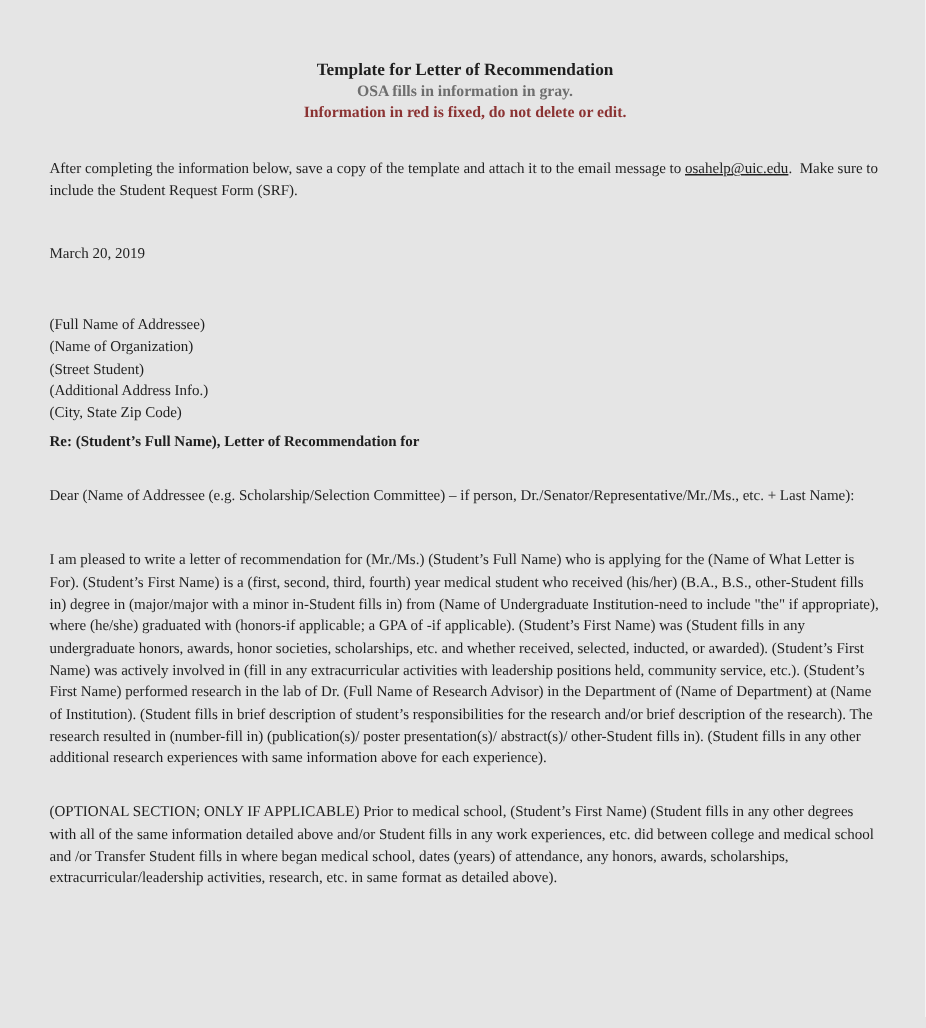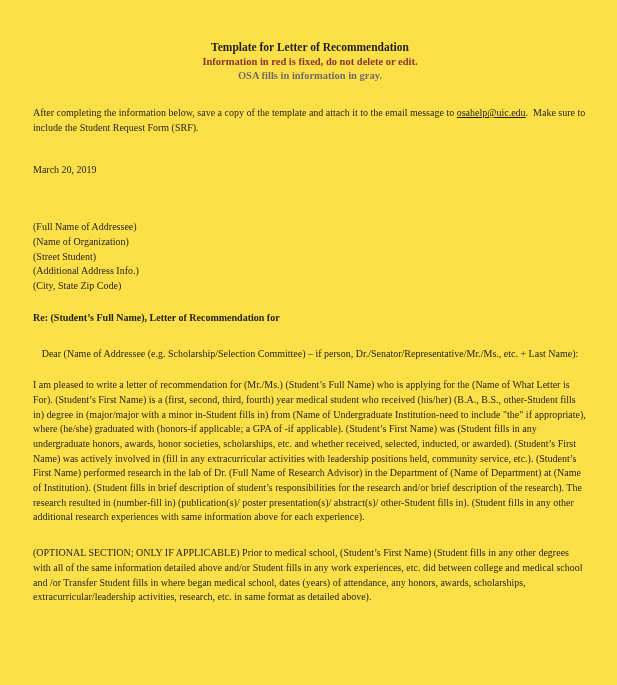--- a/index.html
+++ b/index.html
@@ -6,51 +6,51 @@
     --ink:#1f1f1f;
     --gray:#6e6e6e;
     --red:#8b3333;
   }
   html,body{margin:0;padding:0;background:#ffffff;}
   .page{
     position:relative;
     width:617px;
     height:685px;
     box-sizing:border-box;
-    background:#fde047;
+    background:#e5e5e5;
     padding:40px 30px 0 33px;
     font-family:"Liberation Serif","DejaVu Serif",serif;
     font-size:10px;
     line-height:14.7px;
     color:var(--ink);
     overflow:hidden;
   }
   .doc-header{text-align:center;margin-bottom:22px;}
   .doc-header .t{font-weight:bold;font-size:11.5px;}
   .doc-header .s{font-weight:bold;font-size:10.5px;}
   .doc-header .s.gray{color:var(--gray);}
   .doc-header .s.red{color:var(--red);}
   p{margin:0;}
   .intro{margin-bottom:27px;}
   .email-link{color:var(--ink);text-decoration:underline;cursor:pointer;}
-  .date-line{margin-bottom:43px;}
-  .address-block{margin-bottom:17px;}
+  .date-line{margin-bottom:33px;}
+  .address-block{margin-bottom:4px;}
   .subject-block{font-weight:bold;margin-bottom:22px;}
-  .salutation{margin-bottom:16px;white-space:nowrap;text-align:center;}
+  .salutation{margin-bottom:28px;white-space:nowrap;}
   .body-par{margin-bottom:21px;text-align:left;}
 </style>
 </head>
 <body>
 
 <div class="page">
 
   <div class="doc-header">
     <div class="t">Template for Letter of Recommendation</div>
+    <div class="s gray">OSA fills in information in gray.</div>
     <div class="s red">Information in red is fixed, do not delete or edit.</div>
-    <div class="s gray">OSA fills in information in gray.</div>
   </div>
 
   <p class="intro"><span>After completing the information below, save a copy of the template and attach it to the email message to </span><a class="email-link">osahelp@uic.edu</a><span>.&nbsp; Make sure to include the Student Request Form (SRF).</span></p>
 
   <p class="date-line">March 20, 2019</p>
 
   <div class="address-block">
     <div>(Full Name of Addressee)</div>
     <div>(Name of Organization)</div>
     <div>(Street Student)</div>

